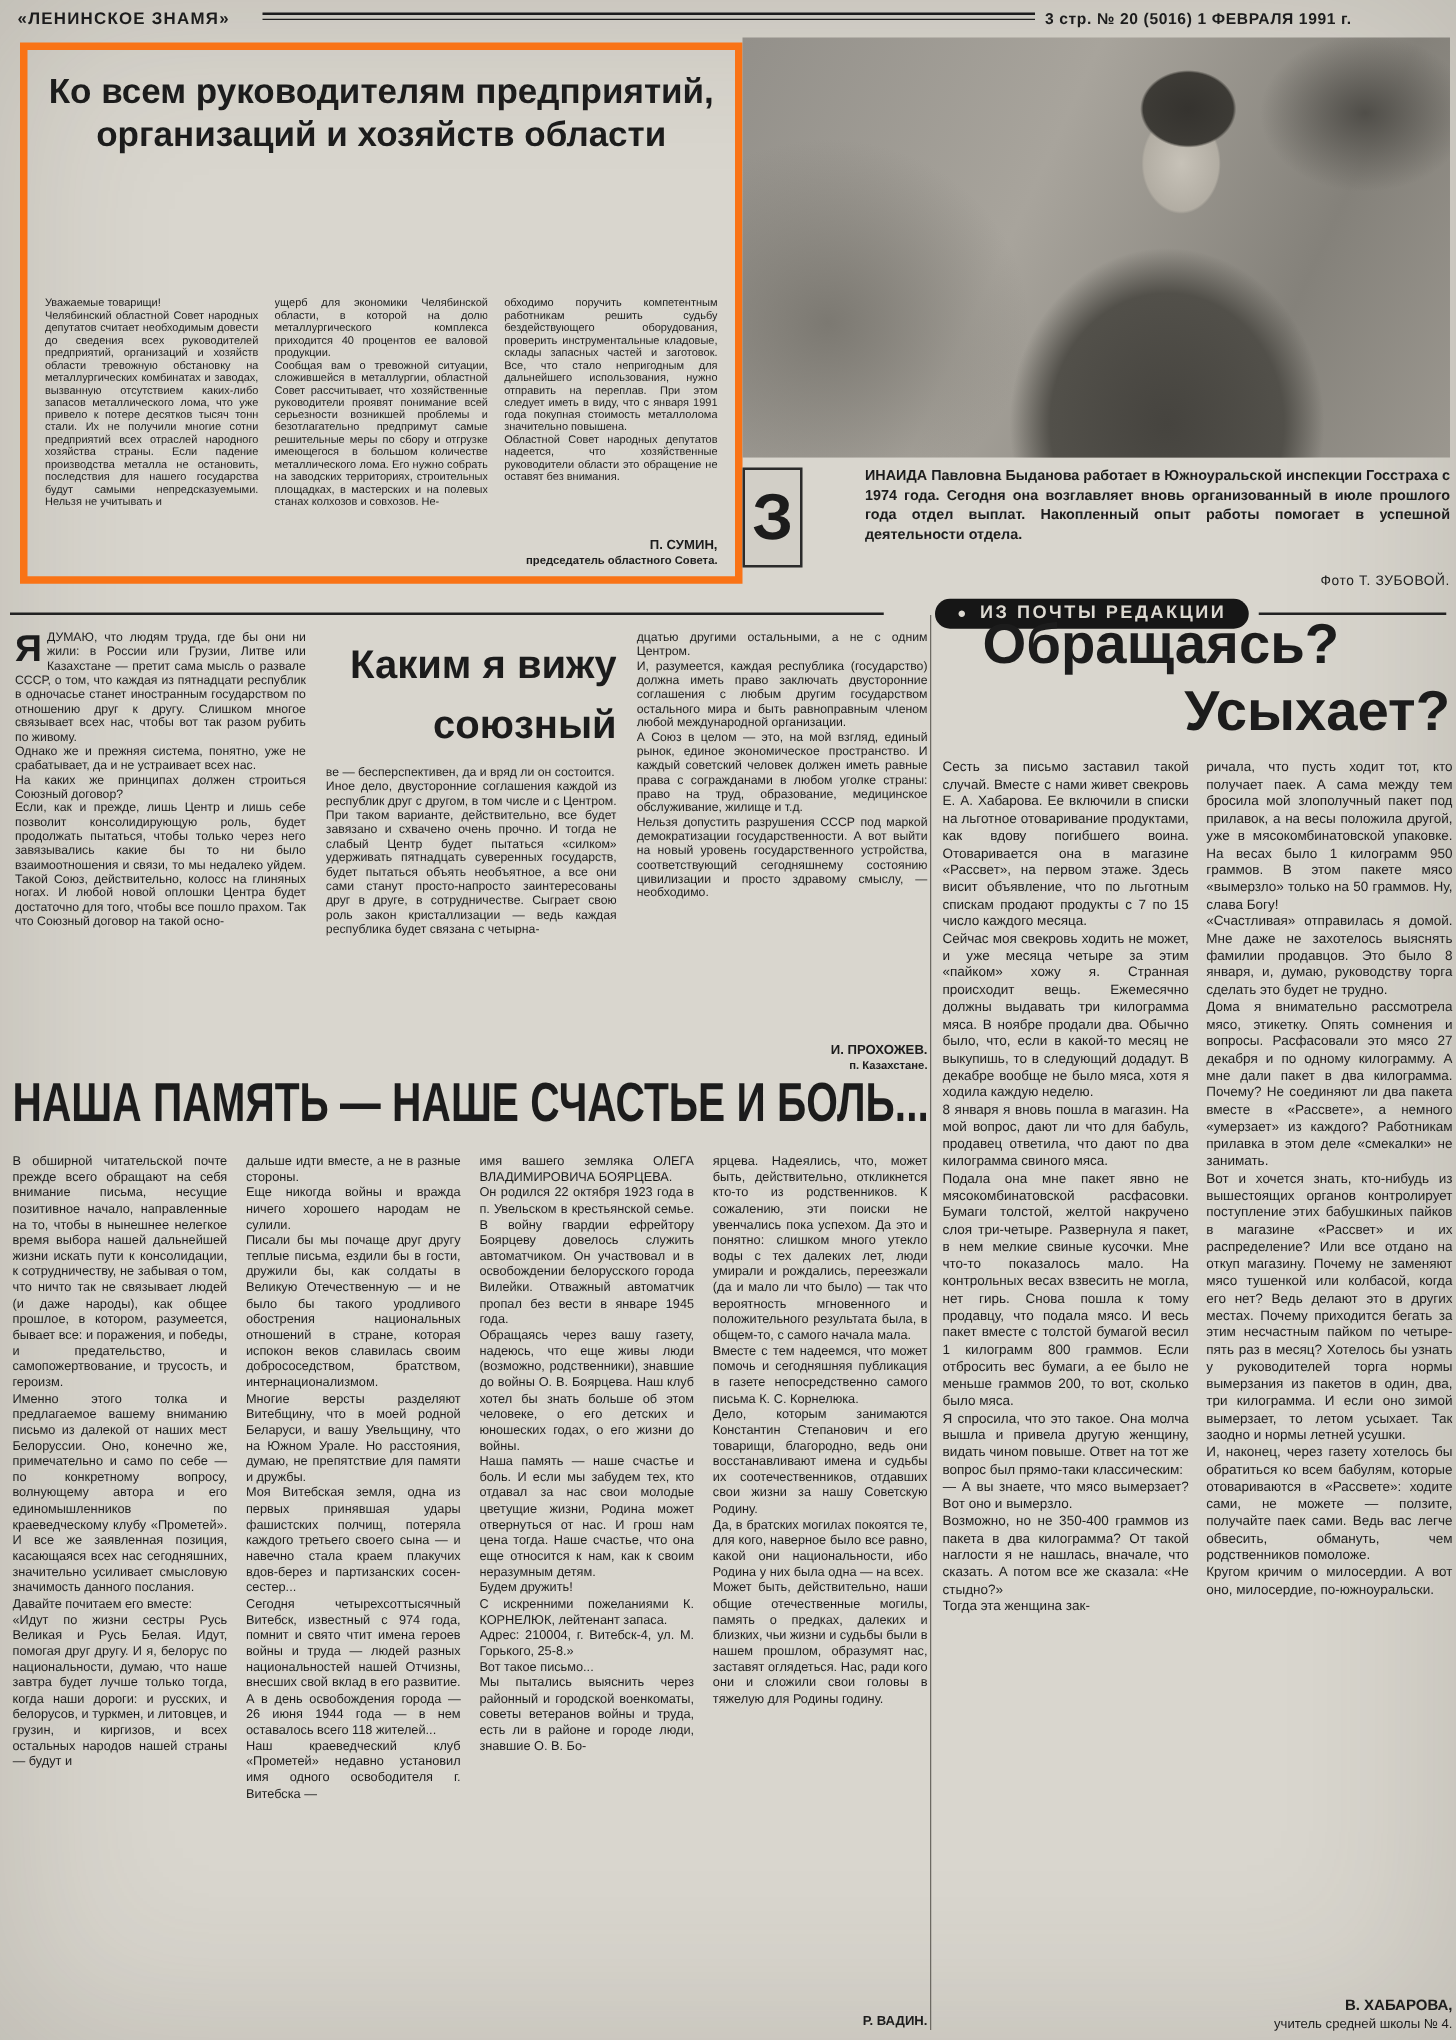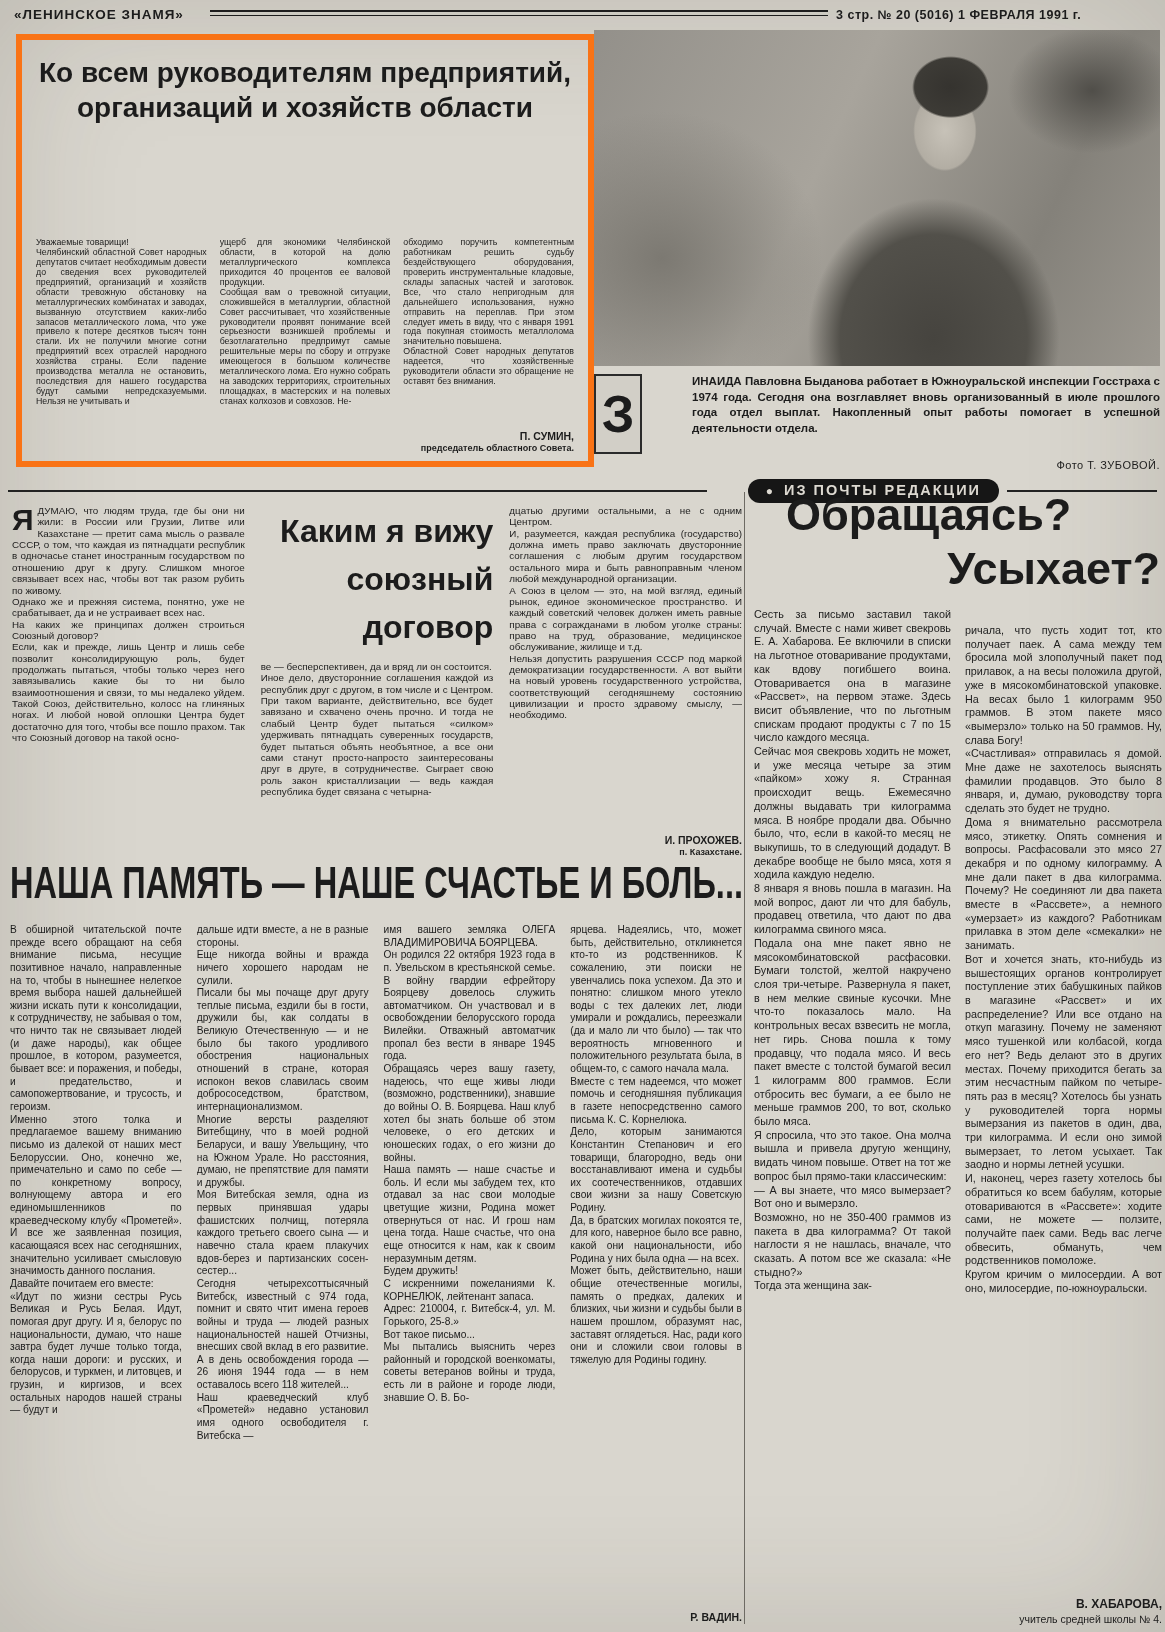--- a/index.html
+++ b/index.html
@@ -54,21 +54,21 @@
   .union-col3{position:relative;}
   .union-col3 .flow{height:calc(100% - 32px);overflow:hidden;}
   
   .vrule{position:absolute;left:744px;top:492px;bottom:8px;width:0;border-left:1px solid #6d6a63;}
   
   .frost-head{position:absolute;left:756px;top:488px;width:406px;font-size:45px;font-weight:bold;line-height:1.2;}
   .frost-head .l1{padding-left:30px;}
   .frost-head .l2{text-align:right;padding-right:2px;}
   .frost-cols{position:absolute;left:754px;top:608px;width:408px;height:1018px;display:flex;gap:14px;}
   .frost-col{flex:1;font-size:10.8px;line-height:1.27;text-align:justify;overflow:hidden;}
-  .frost-col2{position:relative;margin-top:16px;}
+  .frost-col2{position:relative;}
   .frost-col2 .flow{height:calc(100% - 40px);overflow:hidden;}
   .frost-sig .sig-name{font-size:12px;}
   .frost-sig .sig-role{font-size:10.5px;font-weight:normal;}
   
   .memory-head{position:absolute;left:10px;top:858px;width:732px;font-size:44px;font-weight:bold;
                white-space:nowrap;transform:scaleX(.74);transform-origin:left center;}
   .memory-cols{position:absolute;left:10px;top:924px;width:732px;height:700px;display:flex;gap:15px;}
   .memory-col{flex:1;font-size:10.2px;line-height:1.24;text-align:justify;overflow:hidden;}
   .memory-col4{position:relative;}
   .memory-col4 .flow{height:calc(100% - 22px);overflow:hidden;}
@@ -119,21 +119,20 @@
     <div class="union-col">
       <span class="dropcap">Я</span><span class="flow">ДУМАЮ, что людям труда, где бы они ни жили: в России или Грузии, Литве или Казахстане — претит сама мысль о развале СССР, о том, что каждая из пятнадцати республик в одночасье станет иностранным государством по отношению друг к другу. Слишком многое связывает всех нас, чтобы вот так разом рубить по живому.
 Однако же и прежняя система, понятно, уже не срабатывает, да и не устраивает всех нас.
 На каких же принципах должен строиться Союзный договор?
 Если, как и прежде, лишь Центр и лишь себе позволит консолидирующую роль, будет продолжать пытаться, чтобы только через него завязывались какие бы то ни было взаимоотношения и связи, то мы недалеко уйдем. Такой Союз, действительно, колосс на глиняных ногах. И любой новой оплошки Центра будет достаточно для того, чтобы все пошло прахом. Так что Союзный договор на такой осно-</span>
     </div>
     <div class="union-col">
       <div class="union-headline">
         <div>Каким я вижу</div>
         <div>союзный</div>
-        <div>договор</div>
       </div>
       <div class="flow">ве — бесперспективен, да и вряд ли он состоится.
 Иное дело, двусторонние соглашения каждой из республик друг с другом, в том числе и с Центром. При таком варианте, действительно, все будет завязано и схвачено очень прочно. И тогда не слабый Центр будет пытаться «силком» удерживать пятнадцать суверенных государств, будет пытаться объять необъятное, а все они сами станут просто-напросто заинтересованы друг в друге, в сотрудничестве. Сыграет свою роль закон кристаллизации — ведь каждая республика будет связана с четырна-</div>
     </div>
     <div class="union-col union-col3">
       <div class="flow">дцатью другими остальными, а не с одним Центром.
 И, разумеется, каждая республика (государство) должна иметь право заключать двусторонние соглашения с любым другим государством остального мира и быть равноправным членом любой международной организации.
 А Союз в целом — это, на мой взгляд, единый рынок, единое экономическое пространство. И каждый советский человек должен иметь равные права с согражданами в любом уголке страны: право на труд, образование, медицинское обслуживание, жилище и т.д.
 Нельзя допустить разрушения СССР под маркой демократизации государственности. А вот выйти на новый уровень государственного устройства, соответствующий сегодняшнему состоянию цивилизации и просто здравому смыслу, — необходимо.</div>
       <div class="sig-block">

